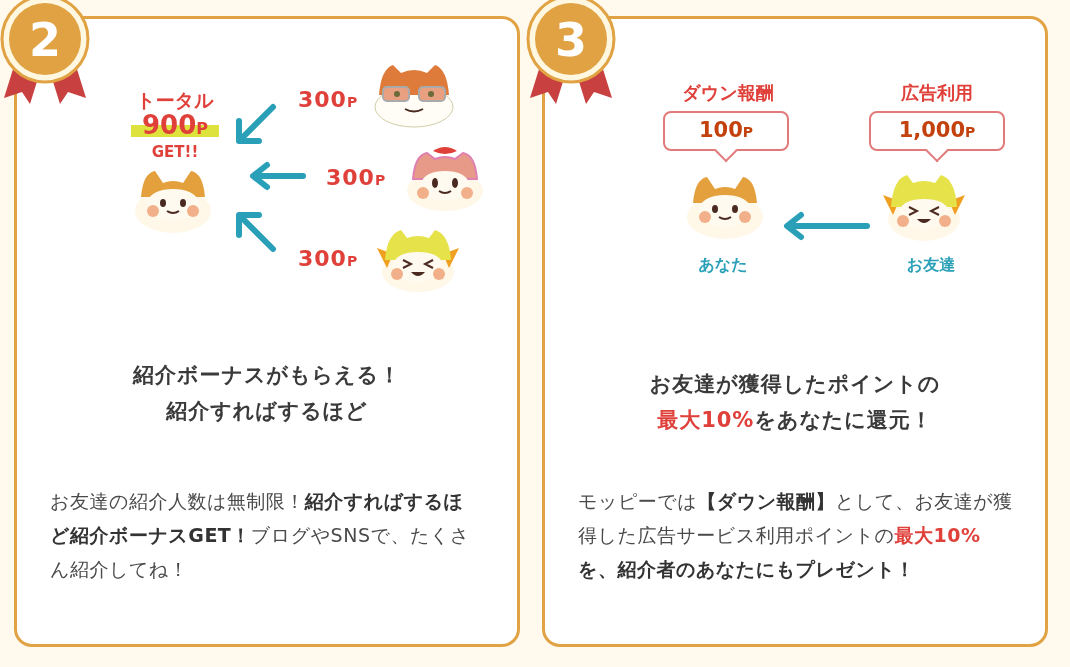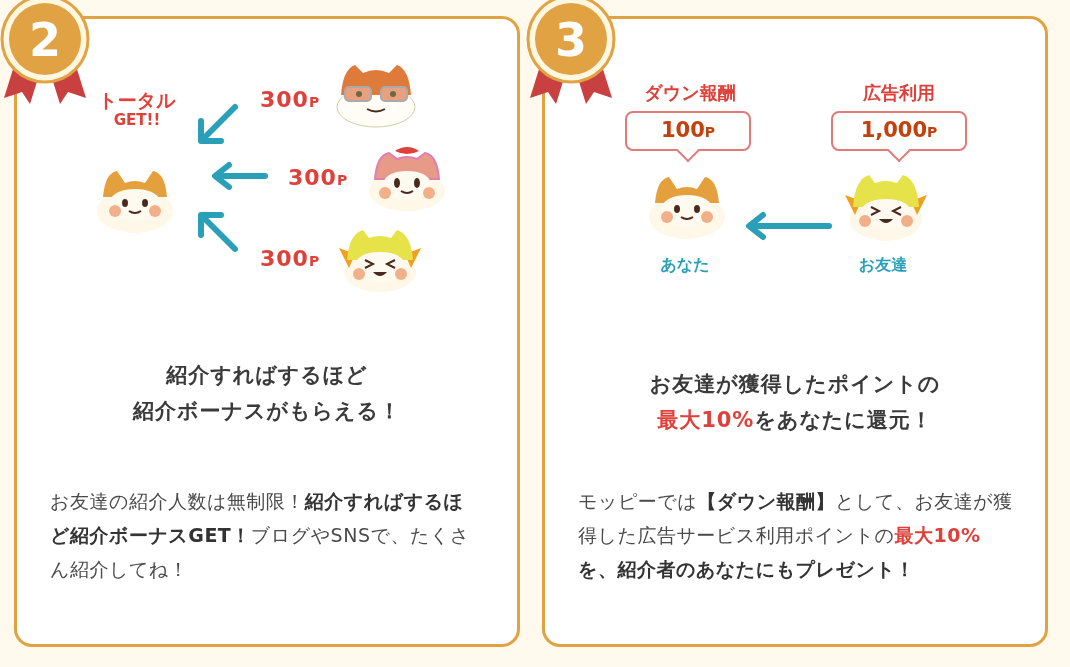--- a/index.html
+++ b/index.html
@@ -48,21 +48,21 @@
     line-height: 34px;
     color: #4a4a4a;
     letter-spacing: 0.5px;
   }
   .body-text b { color: #333; }
   .body-text .red { color: #e0403a; font-weight: bold; }
   .card-2 .body-text { left: 33px; width: 430px; top: 465px; }
   .card-3 .body-text { left: 33px; width: 440px; top: 465px; }
 
   
-  .illus { position: absolute; }
+  .illus { position: absolute; margin-left: 38px; }
   .pt {
     position: absolute;
     font-family: "DejaVu Sans", sans-serif;
     font-weight: bold;
     color: #e0403a;
     font-size: 22px;
     letter-spacing: 1px;
   }
   .pt small { font-size: 14px; }
   .face { position: absolute; }
@@ -112,20 +112,24 @@
   }
 </style>
 </head>
 <body>
 
 <div class="card card-2">
 
   <div class="illus" style="left:0;top:0;width:500px;height:320px;">
     <div class="total-label" style="left:70px;top:70px;width:100px;">
       <div style="font-size:19px;line-height:22px;">トータル</div>
+      <div style="position:relative;font-size:26px;line-height:28px;">
+        <span style="position:absolute;left:6px;right:6px;top:14px;height:12px;background:#dde23c;z-index:0;"></span>
+        <span style="position:relative;z-index:1;">900</span><span style="position:relative;z-index:1;font-size:16px;">P</span>
+      </div>
       <div style="font-size:15px;line-height:18px;">GET!!</div>
     </div>
 
     <svg class="face" style="left:78px;top:148px;" width="80" height="66" viewBox="0 0 80 66">
       <ellipse cx="40" cy="44" rx="38" ry="22" fill="#fff8e8"></ellipse>
       <path d="M8 30 Q10 6 22 4 L30 16 Q40 12 50 16 L58 4 Q70 6 72 30 Z" fill="#e3a03c"></path>
       <path d="M14 34 Q20 22 40 22 Q60 22 66 34 Q66 52 40 54 Q14 52 14 34 Z" fill="#fffaf0"></path>
       <ellipse cx="30" cy="36" rx="3" ry="4" fill="#4a2a20"></ellipse>
       <ellipse cx="50" cy="36" rx="3" ry="4" fill="#4a2a20"></ellipse>
       <path d="M34 44 Q40 48 46 44" stroke="#4a2a20" stroke-width="2" fill="none"></path>
@@ -180,22 +184,22 @@
       <path d="M20 40 Q24 28 45 28 Q66 28 70 40 Q70 56 45 58 Q20 56 20 40 Z" fill="#fffaf0"></path>
       <path d="M30 36 L38 40 L30 44" stroke="#4a2a20" stroke-width="2" fill="none"></path>
       <path d="M60 36 L52 40 L60 44" stroke="#4a2a20" stroke-width="2" fill="none"></path>
       <path d="M38 48 Q45 56 52 48 Z" fill="#4a2a20"></path>
       <circle cx="24" cy="50" r="6" fill="#f2b08a"></circle>
       <circle cx="66" cy="50" r="6" fill="#f2b08a"></circle>
     </svg>
   </div>
 
   <div class="title">
+    <div>紹介ボーナスがもらえる！</div>
     <div>紹介すればするほど</div>
-    <div>紹介ボーナスがもらえる！</div>
   </div>
 
   <div class="body-text">
     <span>お友達の紹介人数は無制限！</span><b>紹介すればするほど紹介ボーナスGET！</b><span>ブログやSNSで、たくさん紹介してね！</span>
   </div>
 </div>
 
 <div class="card card-3">
   <div class="illus" style="left:0;top:0;width:500px;height:320px;">
     <div class="bubble-label" style="left:80px;top:62px;width:130px;">ダウン報酬</div>
@@ -232,21 +236,21 @@
       <path d="M12 38 Q14 10 28 6 L34 14 Q45 10 56 14 L62 6 Q76 10 78 38 Z" fill="#e6e24a"></path>
       <path d="M20 42 Q24 30 45 30 Q66 30 70 42 Q70 58 45 60 Q20 58 20 42 Z" fill="#fffaf0"></path>
       <path d="M30 38 L38 42 L30 46" stroke="#4a2a20" stroke-width="2" fill="none"></path>
       <path d="M60 38 L52 42 L60 46" stroke="#4a2a20" stroke-width="2" fill="none"></path>
       <path d="M38 50 Q45 58 52 50 Z" fill="#4a2a20"></path>
       <circle cx="24" cy="52" r="6" fill="#f2b08a"></circle>
       <circle cx="66" cy="52" r="6" fill="#f2b08a"></circle>
     </svg>
 
     <div class="who" style="left:100px;top:236px;width:80px;">あなた</div>
-    <div class="who" style="left:298px;top:236px;width:80px;">お友達</div>
+    <div class="who" style="left:308px;top:236px;width:80px;">お友達</div>
   </div>
 
   <div class="title">
     <div>お友達が獲得したポイントの</div>
     <div><span class="red">最大10%</span><span>をあなたに還元！</span></div>
   </div>
 
   <div class="body-text">
     <span>モッピーでは</span><b>【ダウン報酬】</b><span>として、お友達が獲得した広告サービス利用ポイントの</span><span class="red">最大10%</span><b>を、紹介者のあなたにもプレゼント！</b>
   </div>

